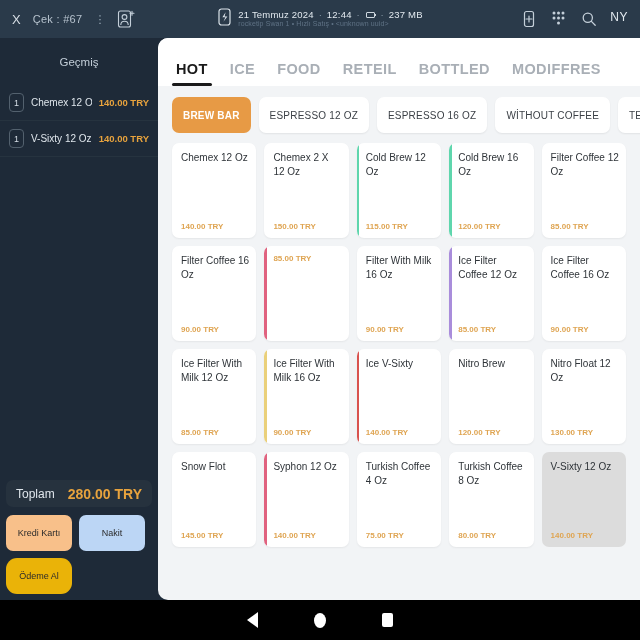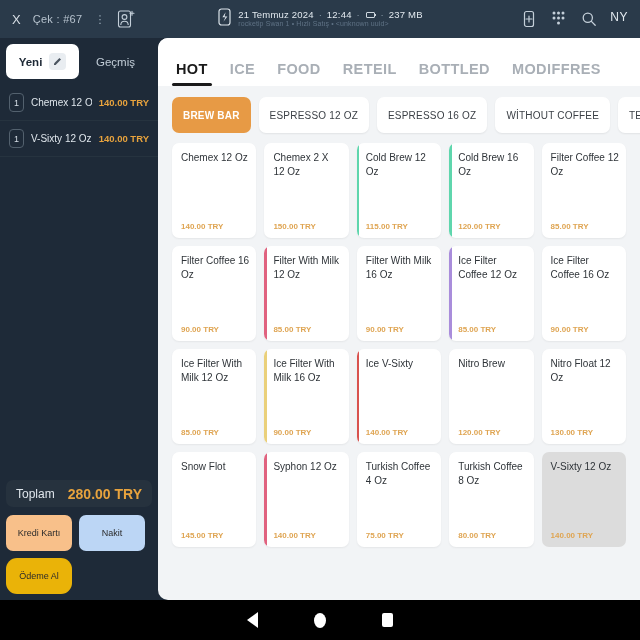--- a/index.html
+++ b/index.html
@@ -218,28 +218,20 @@
         </svg>
       </span>
       <span class="tb-ny">NY</span>
     </div>
   </div>
 
   <div class="body">
 
     <div class="sidebar">
       <div class="sb-tabs">
-        <div class="sb-tab active">
-          <span>Yeni</span>
-          <span class="sb-pencil">
-            <svg width="11" height="11" viewBox="0 0 11 11">
-              <path d="M2 9h1.6L9 3.6 7.4 2 2 7.4z" fill="#4a545f"></path>
-            </svg>
-          </span>
-        </div>
         <div class="sb-tab">
           <span>Geçmiş</span>
         </div>
       </div>
 
       <div class="sb-list" id="cart-list">
           <div class="cart-row">
             <span class="cart-qty">1</span>
             <span class="cart-name">Chemex 12 Oz</span>
             <span class="cart-price">140.00 TRY</span>
@@ -303,21 +295,20 @@
             <div class="card">
               <span class="card-name">Filter Coffee 12 Oz</span>
               <span class="card-price">85.00 TRY</span>
             </div>
             <div class="card">
               <span class="card-name">Filter Coffee 16 Oz</span>
               <span class="card-price">90.00 TRY</span>
             </div>
             <div class="card">
               <span class="accent" style="background:#e0627f"></span>
-              <span class="card-name">Filter With Milk 12 Oz</span>
               <span class="card-price">85.00 TRY</span>
             </div>
             <div class="card">
               <span class="card-name">Filter With Milk 16 Oz</span>
               <span class="card-price">90.00 TRY</span>
             </div>
             <div class="card">
               <span class="accent" style="background:#a98ddb"></span>
               <span class="card-name">Ice Filter Coffee 12 Oz</span>
               <span class="card-price">85.00 TRY</span>

